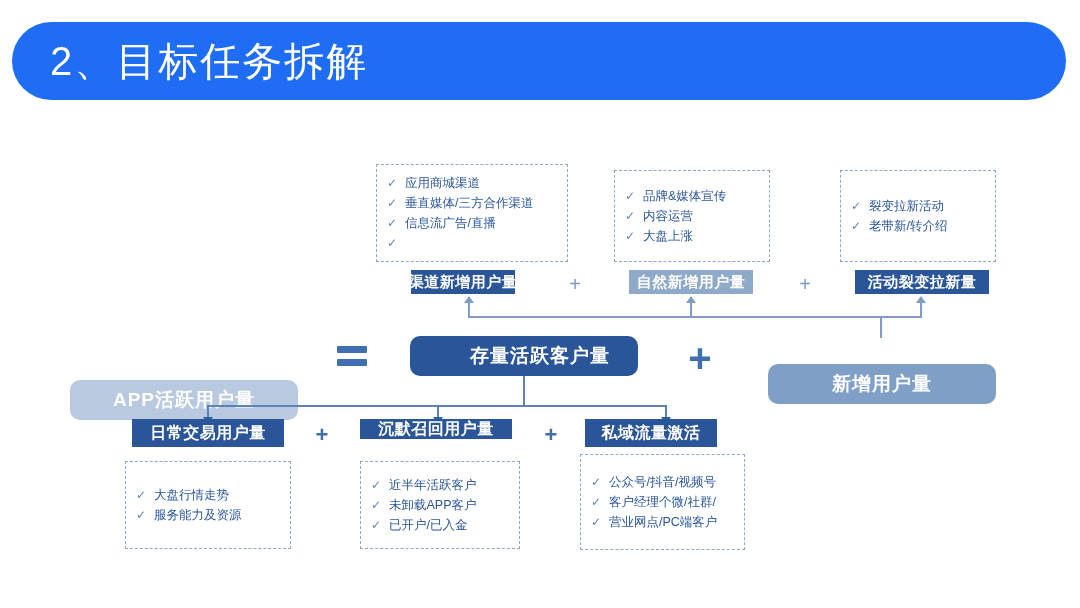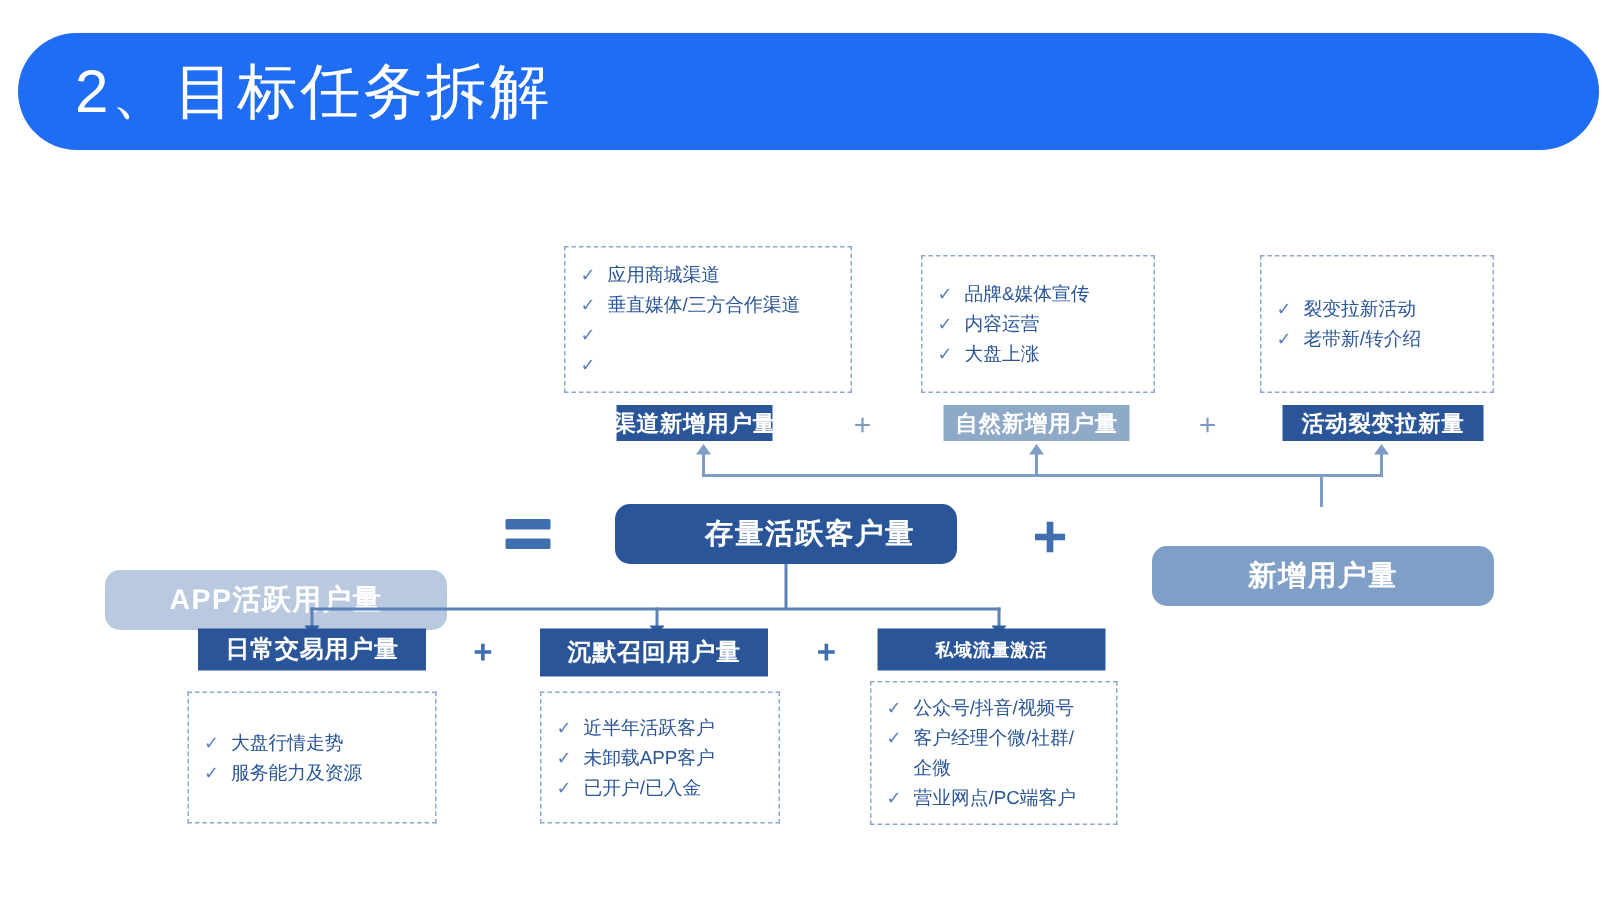--- a/index.html
+++ b/index.html
@@ -157,20 +157,21 @@
   <div class="bullet">
     <span class="check">✓</span>
     <span class="btext">应用商城渠道</span>
   </div>
   <div class="bullet">
     <span class="check">✓</span>
     <span class="btext">垂直媒体/三方合作渠道</span>
   </div>
   <div class="bullet">
     <span class="check">✓</span>
+    <span class="btext">信息流广告/直播</span>
   </div>
   <div class="bullet">
     <span class="check">✓</span>
   </div>
 </div>
 
 <div class="dashed-box" style="left:614px; top:170px; width:156px; height:92px;">
   <div class="bullet">
     <span class="check">✓</span>
     <span class="btext">品牌&amp;媒体宣传</span>
@@ -228,23 +229,23 @@
 <div class="conn" style="left:207px; top:405px; width:460px; height:2px;"></div>
 <div class="conn" style="left:207px; top:405px; width:2px; height:14px;"></div>
 <div class="arrow-down" style="left:203px; top:417px;"></div>
 <div class="conn" style="left:437px; top:405px; width:2px; height:14px;"></div>
 <div class="arrow-down" style="left:433px; top:417px;"></div>
 <div class="conn" style="left:665px; top:405px; width:2px; height:14px;"></div>
 <div class="arrow-down" style="left:661px; top:417px;"></div>
 
 <div class="chip dark" style="left:132px; top:419px; width:152px; height:28px; font-size:16px;">日常交易用户量</div>
 <div class="op small" style="left:312px; top:424px; width:20px; font-size:22px; color:#3f6fae; font-weight:700;">+</div>
-<div class="chip dark" style="left:360px; top:419px; width:152px; height:32px; font-size:16px;">沉默召回用户量</div>
+<div class="chip dark" style="left:360px; top:419px; width:152px; height:20px; font-size:16px;">沉默召回用户量</div>
 <div class="op small" style="left:541px; top:424px; width:20px; font-size:22px; color:#3f6fae; font-weight:700;">+</div>
-<div class="chip dark" style="left:585px; top:419px; width:152px; height:28px; font-size:12px;">私域流量激活</div>
+<div class="chip dark" style="left:585px; top:419px; width:132px; height:28px; font-size:16px;">私域流量激活</div>
 
 <div class="dashed-box" style="left:125px; top:461px; width:166px; height:88px;">
   <div class="bullet">
     <span class="check">✓</span>
     <span class="btext">大盘行情走势</span>
   </div>
   <div class="bullet">
     <span class="check">✓</span>
     <span class="btext">服务能力及资源</span>
   </div>
@@ -267,21 +268,17 @@
 
 <div class="dashed-box" style="left:580px; top:454px; width:165px; height:96px;">
   <div class="bullet">
     <span class="check">✓</span>
     <span class="btext">公众号/抖音/视频号</span>
   </div>
   <div class="bullet">
     <span class="check">✓</span>
     <span class="btext">客户经理个微/社群/</span>
   </div>
-  <div class="bullet cont">
-    <span class="check">✓</span>
-    <span class="btext">企微</span>
-  </div>
   <div class="bullet">
     <span class="check">✓</span>
     <span class="btext">营业网点/PC端客户</span>
   </div>
 </div>
 
 </body></html>

